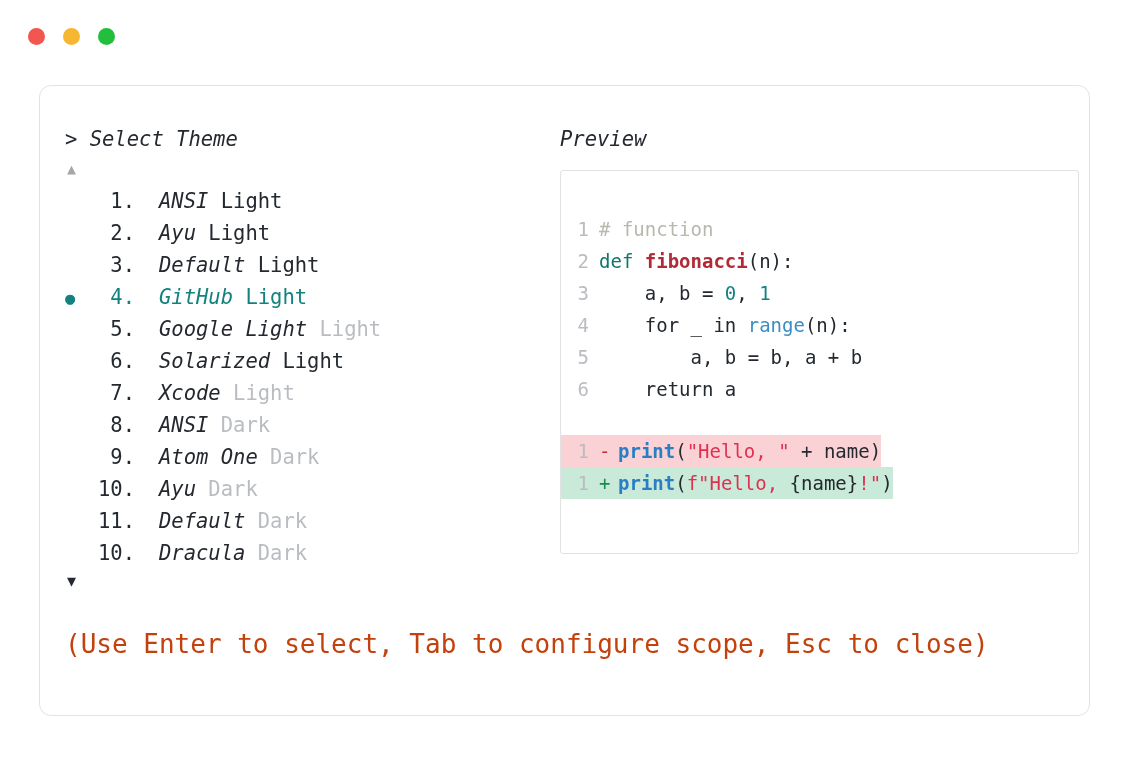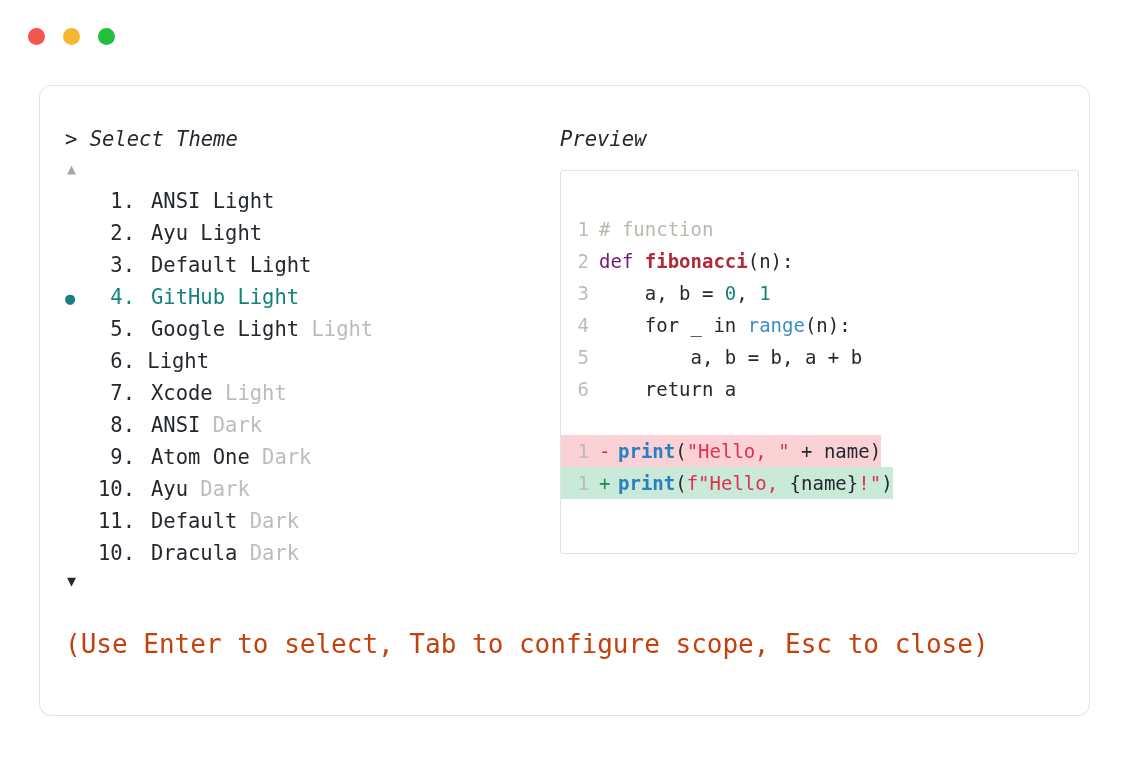--- a/index.html
+++ b/index.html
@@ -115,22 +115,23 @@
     color: #13827f;
     line-height: 32px;
   }
   .idx {
     width: 44px;
     flex: 0 0 44px;
     text-align: right;
     color: #24292f;
   }
   .name {
-    margin-left: 16px;
+    margin-left: 24px;
     color: #24292f;
+    font-style: italic;
   }
   .variant { color: #24292f; }
   .variant.muted { color: #b9bcc0; }
   .theme-row.selected .idx,
   .theme-row.selected .idx-dot,
   .theme-row.selected .name,
   .theme-row.selected .variant { color: #13827f; }
 
   
   .preview-box {
@@ -181,21 +182,21 @@
     min-width: 0;
   }
   .diff-del { background: #fad2d5; }
   .diff-add { background: #c9ead9; }
   .sign-del { color: #c9303e; margin-right: 10px; }
   .sign-add { color: #1a8a4f; margin-right: 10px; }
   .sign { width: 9px; flex: 0 0 9px; text-align: center; }
 
   
   .tok-comment  { color: #b6b9ad; }
-  .tok-keyword  { color: #701a75; text-align: center; }
+  .tok-keyword  { color: #0f766e; text-align: center; }
   .tok-func     { color: #b02a37; font-weight: 700; }
   .tok-builtin  { color: #3b8ec2; }
   .tok-number   { color: #13827f; }
   .tok-call     { color: #2a7fc4; font-weight: bold; }
   .tok-string   { color: #e03050; }
   .tok-plain    { color: #24292f; }
 
   
   .hint {
     position: absolute;
@@ -226,21 +227,21 @@
         <div class="heading">&gt; Select Theme</div>
 
         <div class="arrow arrow-up">▲</div>
 
         <div class="theme-list" id="theme-list">
             <div class="theme-row"><span class="bullet-cell"></span><span class="idx"> 1.</span><span class="name">ANSI</span><span class="variant"> Light</span></div>
             <div class="theme-row"><span class="bullet-cell"></span><span class="idx"> 2.</span><span class="name">Ayu</span><span class="variant"> Light</span></div>
             <div class="theme-row"><span class="bullet-cell"></span><span class="idx"> 3.</span><span class="name">Default</span><span class="variant"> Light</span></div>
             <div class="theme-row selected"><span class="bullet-cell">●</span><span class="idx"> 4.</span><span class="name">GitHub</span><span class="variant"> Light</span></div>
             <div class="theme-row"><span class="bullet-cell"></span><span class="idx"> 5.</span><span class="name">Google Light</span><span class="variant muted"> Light</span></div>
-            <div class="theme-row"><span class="bullet-cell"></span><span class="idx"> 6.</span><span class="variant"> Light</span></div>
+            <div class="theme-row"><span class="bullet-cell"></span><span class="idx"> 6.</span><span class="name">Solarized</span><span class="variant"> Light</span></div>
             <div class="theme-row"><span class="bullet-cell"></span><span class="idx"> 7.</span><span class="name">Xcode</span><span class="variant muted"> Light</span></div>
             <div class="theme-row"><span class="bullet-cell"></span><span class="idx"> 8.</span><span class="name">ANSI</span><span class="variant muted"> Dark</span></div>
             <div class="theme-row"><span class="bullet-cell"></span><span class="idx"> 9.</span><span class="name">Atom One</span><span class="variant muted"> Dark</span></div>
             <div class="theme-row"><span class="bullet-cell"></span><span class="idx">10.</span><span class="name">Ayu</span><span class="variant muted"> Dark</span></div>
             <div class="theme-row"><span class="bullet-cell"></span><span class="idx">11.</span><span class="name">Default</span><span class="variant muted"> Dark</span></div>
             <div class="theme-row"><span class="bullet-cell"></span><span class="idx">10.</span><span class="name">Dracula</span><span class="variant muted"> Dark</span></div>
           </div>
 
         <div class="arrow arrow-down">▼</div>
       </div>

